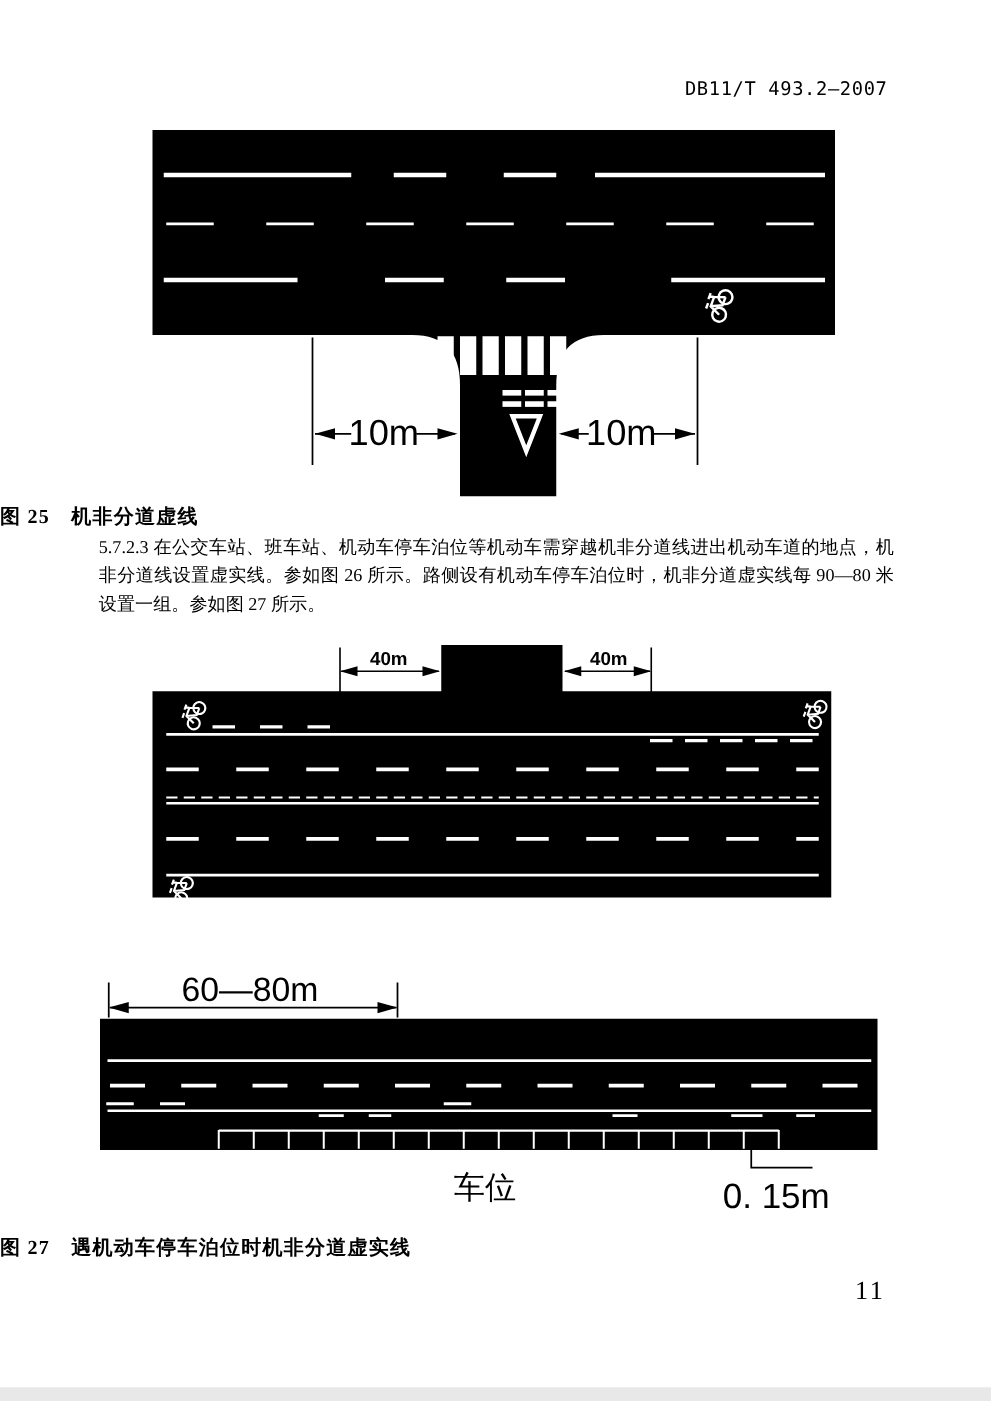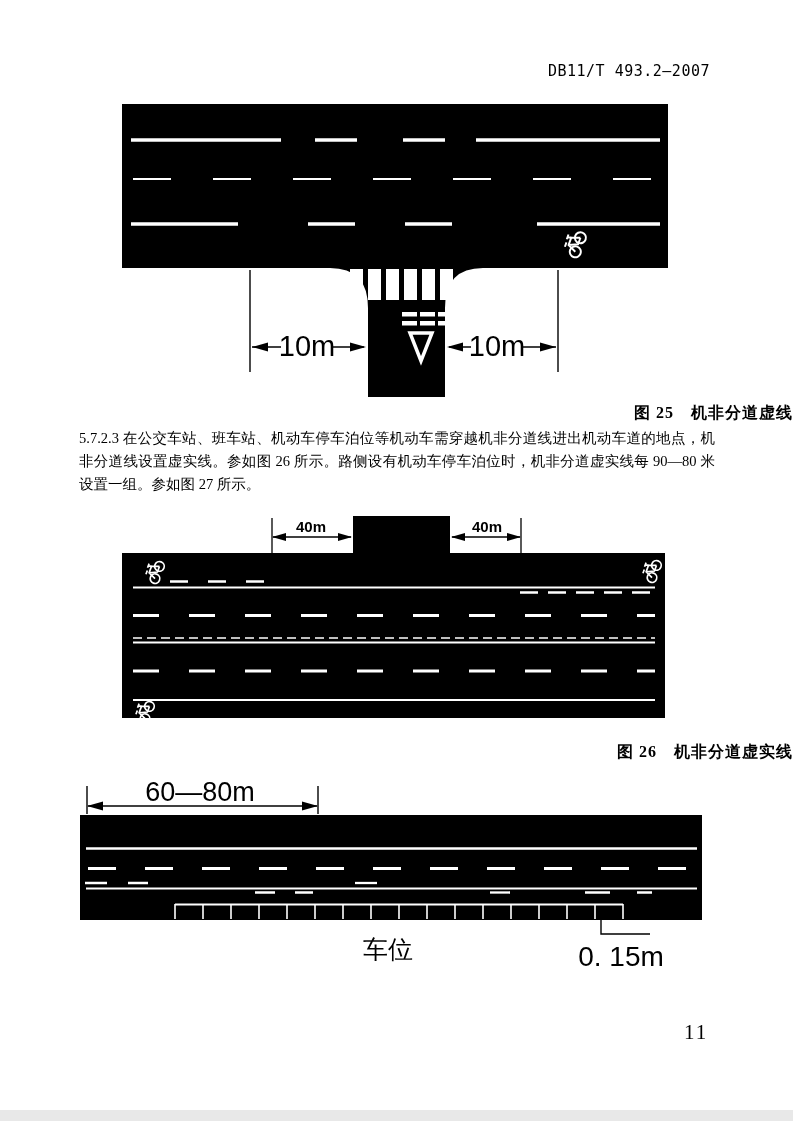--- a/index.html
+++ b/index.html
@@ -12,21 +12,21 @@
     overflow:hidden;
     margin:0 auto;
   }
   .abs{position:absolute;}
   .doc-header{
     top:62px;right:83px;
     font-family:"DejaVu Sans Mono", monospace;
     font-size:15px;letter-spacing:0.5px;font-weight:500;
   }
   .fig-caption{
-    left:0;width:793px;text-align:right;
+    left:0;width:793px;text-align:left;
     font-size:16px;font-weight:bold;
     font-family:"Liberation Serif", serif;
     letter-spacing:1px;
   }
   .cap25{top:403px;}
   .cap26{top:742px;}
   .cap27{top:988px;}
   .body-text{
     left:79px;top:427px;width:636px;
     font-size:14.5px;line-height:23.2px;
@@ -166,21 +166,20 @@
 
     <line x1="133" y1="671" x2="655" y2="671" stroke="#ffffff" stroke-width="3" stroke-dasharray="26 30"></line>
 
     <line x1="133" y1="700" x2="655" y2="700" stroke="#ffffff" stroke-width="2.2"></line>
 
     <g transform="translate(143,711) rotate(-70)">
         <use href="#bike"></use>
       </g>
   </svg>
 
-  <div class="abs fig-caption cap26">图 26　机非分道虚实线</div>
 
   <svg class="abs" style="left:60px;top:770px;" width="680" height="205" viewBox="60 770 680 205">
 
     <g stroke="#000000" stroke-width="1.4">
       <line x1="87" y1="786" x2="87" y2="814"></line>
       <line x1="318" y1="786" x2="318" y2="814"></line>
       <line x1="88" y1="806" x2="317" y2="806"></line>
       <polygon points="87,806 103,801.5 103,810.5" fill="#000000" stroke="none"></polygon>
       <polygon points="318,806 302,801.5 302,810.5" fill="#000000" stroke="none"></polygon>
       <text x="200" y="801" text-anchor="middle" font-size="27" class="dim-text" fill="#000000" stroke="none">60—80m</text>
@@ -205,16 +204,17 @@
       <line x1="175" y1="904.5" x2="623" y2="904.5" stroke-width="1.8"></line>
       <path stroke-width="1.6" d="M175 904 V919 M203 904 V919 M231 904 V919 M259 904 V919 M287 904 V919 M315 904 V919 M343 904 V919 M371 904 V919 M399 904 V919 M427 904 V919 M455 904 V919 M483 904 V919 M511 904 V919 M539 904 V919 M567 904 V919 M595 904 V919 M623 904 V919"></path>
     </g>
 
     <path d="M601 919 L601 934 L650 934" fill="none" stroke="#000000" stroke-width="1.4"></path>
 
     <text x="388" y="958" text-anchor="middle" font-size="25" fill="#000000">车位</text>
     <text x="621" y="966" text-anchor="middle" font-size="28" class="dim-text" fill="#000000">0. 15m</text>
   </svg>
 
+  <div class="abs fig-caption cap27">图 27　遇机动车停车泊位时机非分道虚实线</div>
 
   <div class="abs page-number">11</div>
 
 </div>
 
 </body></html>

